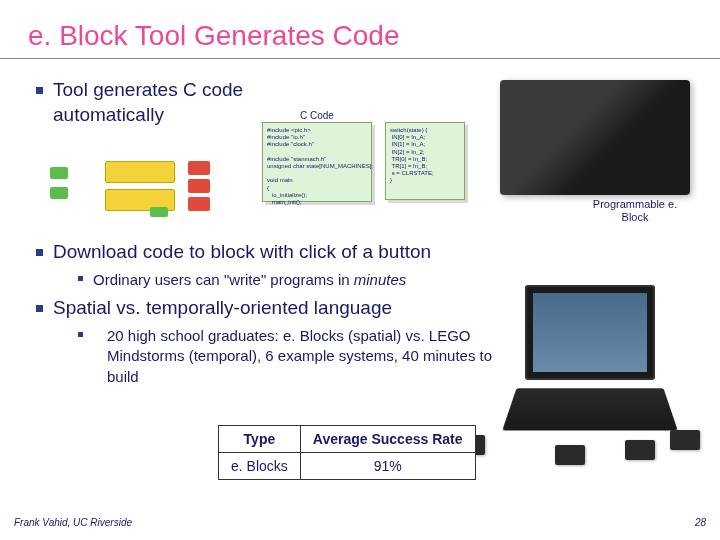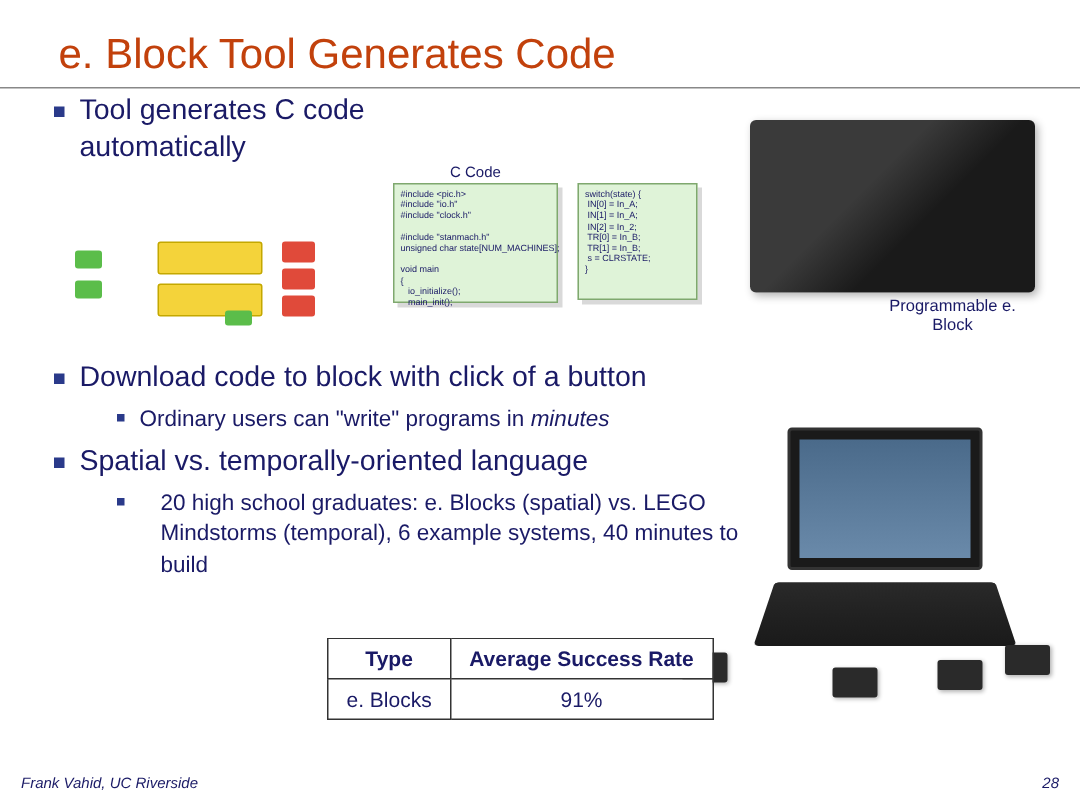--- a/index.html
+++ b/index.html
@@ -7,23 +7,23 @@
     width: 720px;
     height: 540px;
     background: #fff;
     font-family: Arial, Helvetica, sans-serif;
     position: relative;
     overflow: hidden;
   }
   .title {
     position: absolute;
     top: 20px;
-    left: 39px;
+    left: 28px;
     font-size: 28px;
-    color: #c2410c;
+    color: #ec4899;
     font-weight: normal;
     text-align: right;
   }
   .title-underline {
     position: absolute;
     top: 58px;
     left: 0;
     width: 720px;
     height: 1px;
     background: #888;
@@ -184,21 +184,21 @@
     color: #1a1a66;
     font-style: italic;
   }
 </style>
 </head>
 <body>
 
 <div class="title">e. Block Tool Generates Code</div>
 <div class="title-underline"></div>
 
-<div class="bullet-l1" style="top:62px; left:36px;">
+<div class="bullet-l1" style="top:78px; left:36px;">
   <div class="bullet-sq"></div>
   <div class="b1-text">Tool generates C code automatically</div>
 </div>
 
 <div class="ccode-label">C Code</div>
 
 <div class="code-box code-box-1">#include &lt;pic.h&gt;
 #include "io.h"
 #include "clock.h"
 

